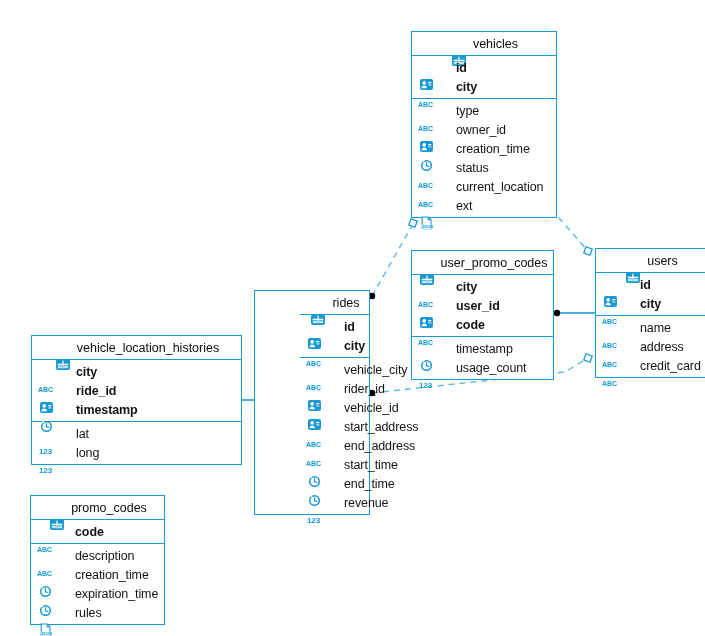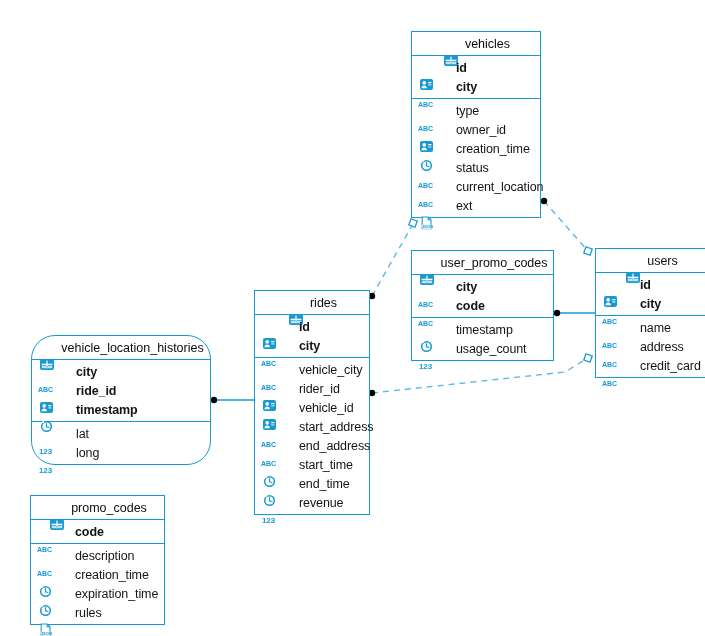--- a/index.html
+++ b/index.html
@@ -55,21 +55,21 @@
       </g>
       <g>
         <polyline points="214,400 254,400" class="rel-solid"></polyline>
         <circle cx="214" cy="400" r="3.2" fill="#000000"></circle>
       </g>
       <g>
         <polyline points="557,313 595,313" class="rel-solid"></polyline>
         <circle cx="557" cy="313" r="3.2" fill="#000000"></circle>
       </g>
     </svg>
-<div class="table-card" style="left: 411px; top: 31px; width: 130px;">
+<div class="table-card" style="left: 411px; top: 31px; width: 146px;">
       <div class="table-header">
         <span class="icon">
           <svg width="14" height="11" viewBox="0 0 14 11">
             <rect width="14" height="11" rx="2" fill="#1799d4"></rect>
             <rect x="1.6" y="4.7" width="10.8" height="1.3" fill="#fff"></rect>
             <rect x="6.4" y="1.6" width="1.2" height="7.8" fill="#fff"></rect>
             <rect x="1.8" y="6.6" width="4.2" height="2.6" fill="#bfe5f7"></rect>
             <rect x="8" y="6.6" width="4.2" height="2.6" fill="#bfe5f7"></rect>
           </svg>
         </span>
@@ -174,20 +174,32 @@
         <div class="col-row bold">
           <span class="icon">
             <svg width="17" height="9" viewBox="0 0 17 9">
               <text x="0" y="7.5" font-family="Liberation Sans, sans-serif" font-size="7" font-weight="bold" fill="#1799d4">ABC</text>
             </svg>
           </span>
           <span>city</span>
         </div>
         <div class="col-row bold">
           <span class="icon">
+            <svg width="13" height="11" viewBox="0 0 13 11">
+              <rect width="13" height="11" rx="2" fill="#1799d4"></rect>
+              <circle cx="4.2" cy="3.9" r="1.8" fill="#fff"></circle>
+              <path d="M1.5 9.3 C1.5 7.5 2.8 6.5 4.2 6.5 C5.6 6.5 6.9 7.5 6.9 9.3 Z" fill="#fff"></path>
+              <rect x="8.1" y="2.9" width="3.4" height="1.4" rx="0.6" fill="#fff"></rect>
+              <rect x="8.1" y="5.3" width="3.4" height="1.2" rx="0.55" fill="#bfe5f7"></rect>
+            </svg>
+          </span>
+          <span>user_id</span>
+        </div>
+        <div class="col-row bold">
+          <span class="icon">
             <svg width="17" height="9" viewBox="0 0 17 9">
               <text x="0" y="7.5" font-family="Liberation Sans, sans-serif" font-size="7" font-weight="bold" fill="#1799d4">ABC</text>
             </svg>
           </span>
           <span>code</span>
         </div>
       </div>
       <div class="section">
         <div class="col-row">
           <span class="icon">
@@ -264,21 +276,21 @@
         <div class="col-row">
           <span class="icon">
             <svg width="17" height="9" viewBox="0 0 17 9">
               <text x="0" y="7.5" font-family="Liberation Sans, sans-serif" font-size="7" font-weight="bold" fill="#1799d4">ABC</text>
             </svg>
           </span>
           <span>credit_card</span>
         </div>
       </div>
     </div>
-    <div class="table-card" style="left: 254px; top: 290px; width: 116px;">
+    <div class="table-card" style="left: 254px; top: 290px; width: 116px; padding-left: 45px;">
       <div class="table-header">
         <span class="icon">
           <svg width="14" height="11" viewBox="0 0 14 11">
             <rect width="14" height="11" rx="2" fill="#1799d4"></rect>
             <rect x="1.6" y="4.7" width="10.8" height="1.3" fill="#fff"></rect>
             <rect x="6.4" y="1.6" width="1.2" height="7.8" fill="#fff"></rect>
             <rect x="1.8" y="6.6" width="4.2" height="2.6" fill="#bfe5f7"></rect>
             <rect x="8" y="6.6" width="4.2" height="2.6" fill="#bfe5f7"></rect>
           </svg>
         </span>
@@ -378,21 +390,21 @@
         <div class="col-row">
           <span class="icon">
             <svg width="15" height="10" viewBox="0 0 15 10">
               <text x="0" y="8" font-family="Liberation Sans, sans-serif" font-size="8" font-weight="600" fill="#1799d4">123</text>
             </svg>
           </span>
           <span>revenue</span>
         </div>
       </div>
     </div>
-    <div class="table-card" style="left: 31px; top: 335px; width: 180px; border-radius: 24px;">
+    <div class="table-card" style="left: 31px; top: 335px; width: 211px;">
       <div class="table-header">
         <span class="icon">
           <svg width="14" height="11" viewBox="0 0 14 11">
             <rect width="14" height="11" rx="2" fill="#1799d4"></rect>
             <rect x="1.6" y="4.7" width="10.8" height="1.3" fill="#fff"></rect>
             <rect x="6.4" y="1.6" width="1.2" height="7.8" fill="#fff"></rect>
             <rect x="1.8" y="6.6" width="4.2" height="2.6" fill="#bfe5f7"></rect>
             <rect x="8" y="6.6" width="4.2" height="2.6" fill="#bfe5f7"></rect>
           </svg>
         </span>

